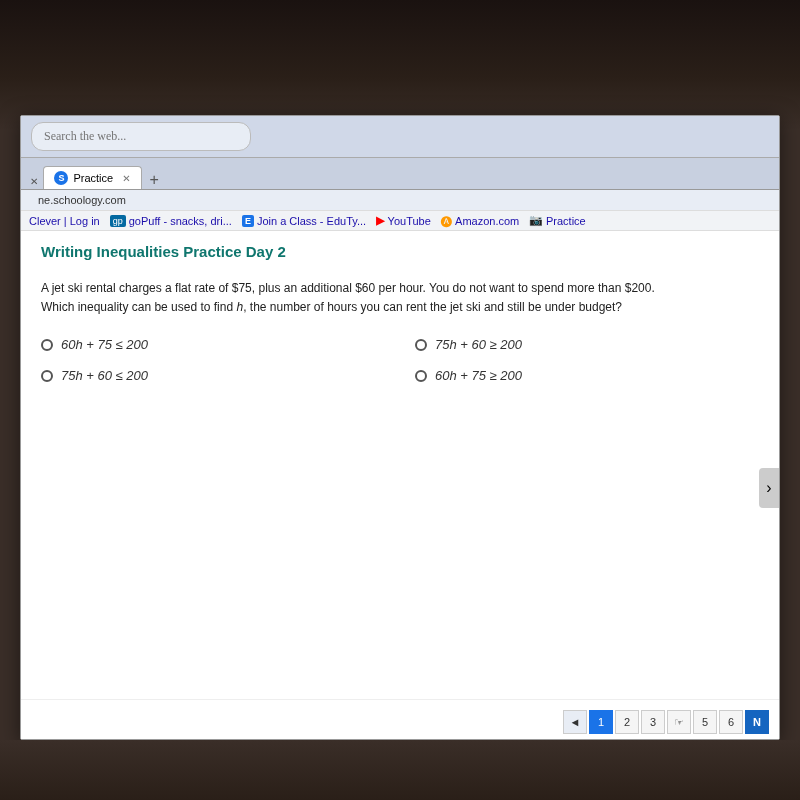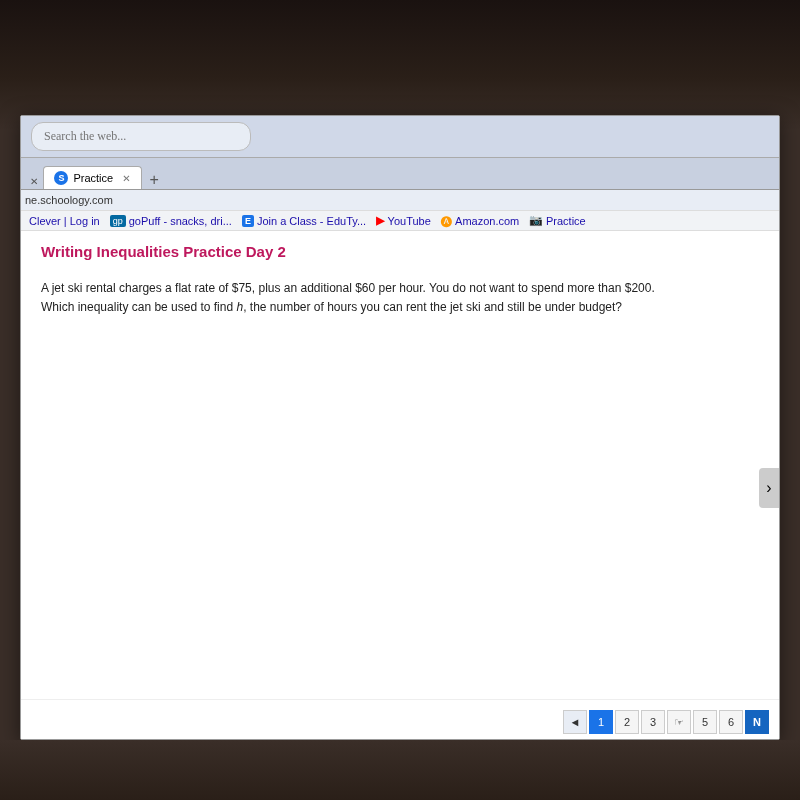--- a/index.html
+++ b/index.html
@@ -109,21 +109,21 @@
       border: none;
       font-size: 16px;
       color: #555;
       cursor: pointer;
       padding: 0 6px;
     }
 
     
     .address-bar {
       background: #e8edf5;
-      padding: 4px 4px;
+      padding: 4px 17px;
       font-size: 11px;
       color: #333;
       border-bottom: 1px solid #ddd;
     }
 
     
     .bookmarks-bar {
       background: #f1f3f6;
       padding: 3px 8px;
       display: flex;
@@ -159,21 +159,21 @@
     .page-content {
       background: #fff;
       padding: 12px 20px;
       height: calc(100% - 110px);
       overflow-y: auto;
     }
 
     .page-title {
       font-size: 15px;
       font-weight: bold;
-      color: #be185d;
+      color: #0f766e;
       margin-bottom: 8px;
     }
 
     .possible-points {
       text-align: right;
       font-size: 10px;
       color: #333;
       font-weight: bold;
       margin-bottom: 8px;
       text-transform: uppercase;
@@ -347,20 +347,38 @@
   </div>
 
   <div class="page-content" style="position:relative;">
     <div class="page-title">Writing Inequalities Practice Day 2</div>
 
 
     <div class="question-text">
       A jet ski rental charges a flat rate of $75, plus an additional $60 per hour. You do not want to spend more than $200. Which inequality can be used to find <em>h</em>, the number of hours you can rent the jet ski and still be under budget?
     </div>
 
+    <div class="answer-grid">
+      <div class="answer-choice">
+        <div class="radio-circle"></div>
+        <span class="math-expr">60<em>h</em> + 75 ≤ 200</span>
+      </div>
+      <div class="answer-choice">
+        <div class="radio-circle"></div>
+        <span class="math-expr">75<em>h</em> + 60 ≥ 200</span>
+      </div>
+      <div class="answer-choice">
+        <div class="radio-circle"></div>
+        <span class="math-expr">75<em>h</em> + 60 ≤ 200</span>
+      </div>
+      <div class="answer-choice">
+        <div class="radio-circle"></div>
+        <span class="math-expr">60<em>h</em> + 75 ≥ 200</span>
+      </div>
+    </div>
 
     <div class="content-nav-right">
       <span>›</span>
     </div>
 
     <div class="pagination">
       <button class="page-btn nav-btn">◄</button>
       <button class="page-btn active">1</button>
       <button class="page-btn">2</button>
       <button class="page-btn">3</button>

